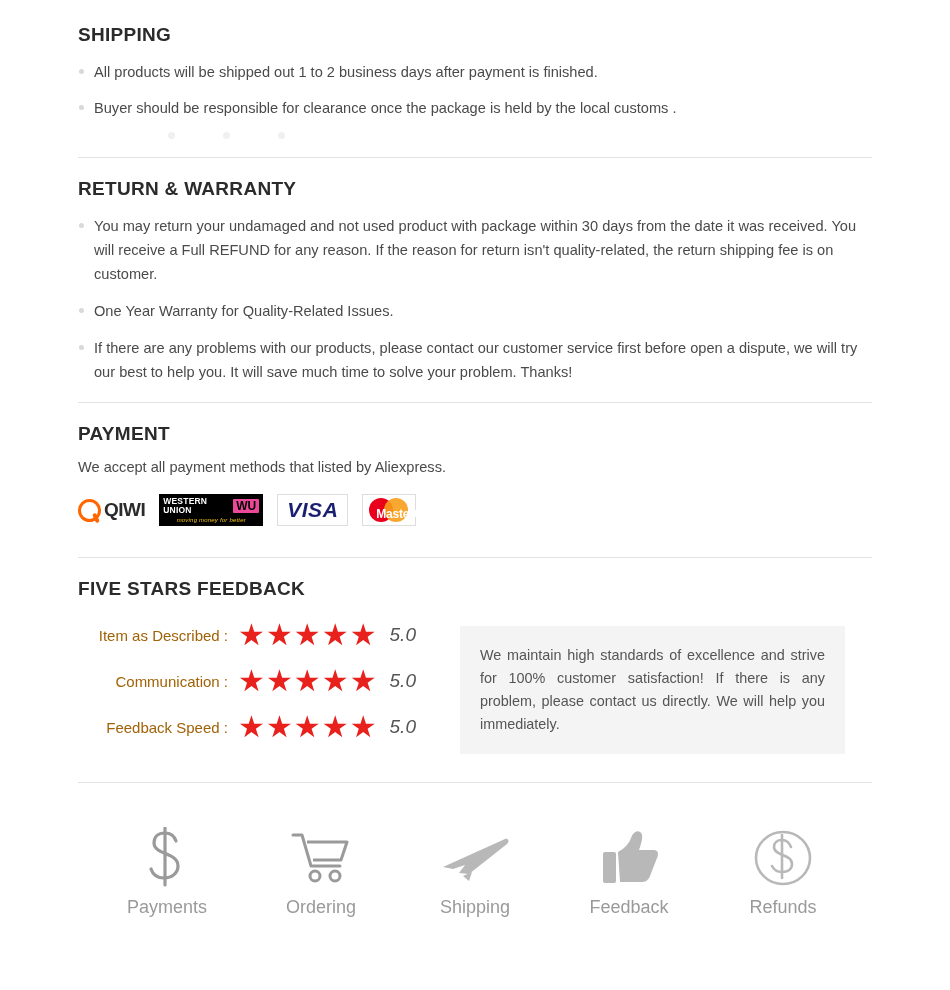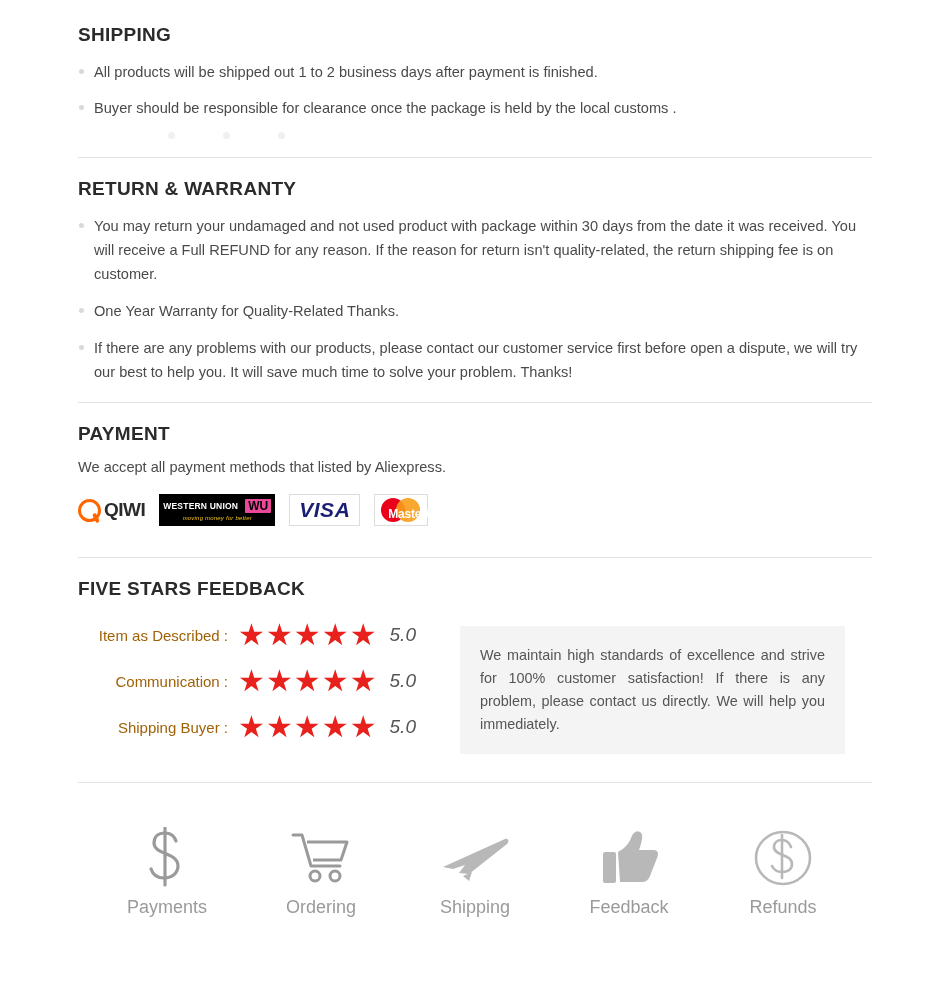--- a/index.html
+++ b/index.html
@@ -92,21 +92,21 @@
     position: absolute;
     width: 4px; height: 10px;
     background: #ff6600;
     right: 0px; bottom: -4px;
     transform: rotate(-25deg);
     border-radius: 2px;
   }
   .logo-wu {
     background: #000;
     color: #fff;
-    width: 116px;
+    width: 104px;
     height: 32px;
     display: flex;
     flex-direction: column;
     justify-content: center;
     padding: 2px 4px;
   }
   .wu-top {
     display: flex;
     align-items: center;
     justify-content: space-between;
@@ -254,21 +254,21 @@
       <span></span>
     </div>
   </div>
 
   <div class="divider"></div>
 
   <div>
     <h2 class="section-title">RETURN &amp; WARRANTY</h2>
     <ul class="bullets">
       <li>You may return your undamaged and not used product with package within 30 days from the date it was received. You will receive a Full REFUND for any reason. If the reason for return isn't quality-related, the return shipping fee is on customer.</li>
-      <li>One Year Warranty for Quality-Related Thanks.</li>
+      <li>One Year Warranty for Quality-Related Issues.</li>
       <li>If there are any problems with our products, please contact our customer service first before open a dispute, we will try our best to help you. It will save much time to solve your problem. Thanks!</li>
     </ul>
   </div>
 
   <div class="divider"></div>
 
   <div>
     <h2 class="section-title">PAYMENT</h2>
     <p class="pay-note">We accept all payment methods that listed by Aliexpress.</p>
     <div class="pay-logos">
@@ -319,21 +319,21 @@
             <span class="star">★</span>
             <span class="star">★</span>
             <span class="star">★</span>
             <span class="star">★</span>
             <span class="star">★</span>
           </div>
           <div class="rating-score">5.0</div>
         </div>
 
         <div class="rating-row">
-          <div class="rating-label">Shipping Buyer :</div>
+          <div class="rating-label">Feedback Speed :</div>
           <div class="stars">
             <span class="star">★</span>
             <span class="star">★</span>
             <span class="star">★</span>
             <span class="star">★</span>
             <span class="star">★</span>
           </div>
           <div class="rating-score">5.0</div>
         </div>
 

